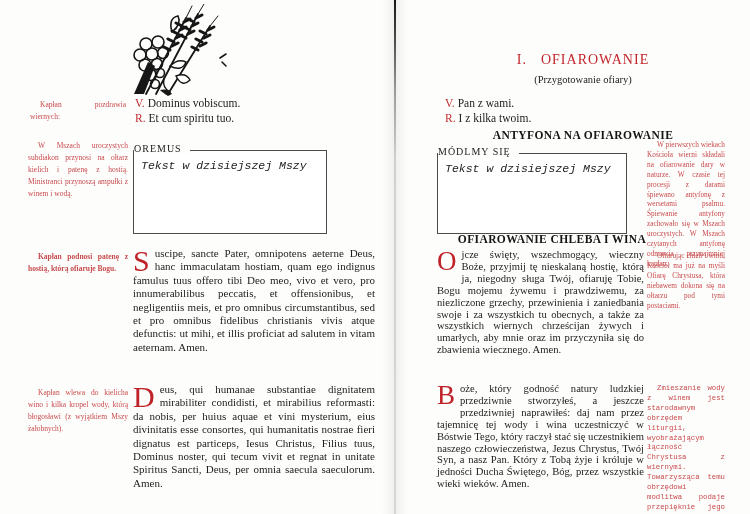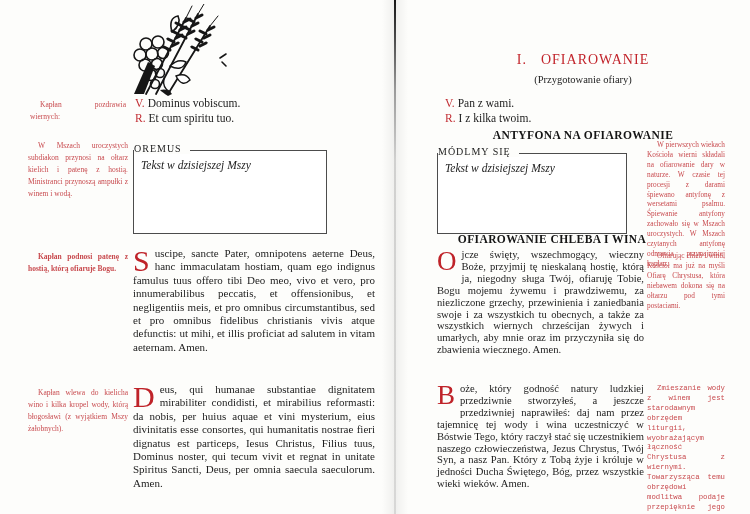--- a/index.html
+++ b/index.html
@@ -19,21 +19,21 @@
   
   .note{color:#c84a4e;font-size:7.5px;line-height:12px;text-align:justify;text-indent:10px;}
   .note-r{font-size:7.3px;line-height:9.9px;}
   
   .vers{font-size:11.5px;line-height:14.5px;}
   .vers .vr{color:#c22f35;margin-right:3px;}
   
   .tbox{border:1px solid #4c4c4c;background:#fff;}
   .tbox-label{position:absolute;top:-8px;left:0;background:#fdfdfb;padding:0 8px 0 0;
     font-size:10px;letter-spacing:1px;color:#1c1c1c;white-space:nowrap;}
-  .tbox-text{font-style:italic;font-size:11.5px;padding:8px 0 0 7px;color:#222;}
+  .tbox-text{font-style:italic;font-size:11.5px;padding:8px 0 0 7px;color:#222;font-family:Liberation Mono, monospace;}
   
   .prayer{margin:0;text-align:justify;font-size:11px;line-height:13.4px;hyphens:none;}
   .prayer-r{font-size:10.6px;line-height:11.9px;}
   .dropcap{float:left;color:#bf2329;font-size:30px;line-height:25px;padding:1px 5px 0 0;font-weight:400;}
   .dropcap-r{font-size:27px;line-height:23px;}
   
   .h-red{color:#c2242b;font-weight:normal;font-size:14px;letter-spacing:1px;text-align:center;}
   .h-red .num{margin-right:14px;}
   .h-sub{font-size:10.5px;text-align:center;color:#1c1c1c;}
   .h-bold{font-weight:bold;font-size:11.5px;letter-spacing:0.4px;text-align:center;color:#151515;}

